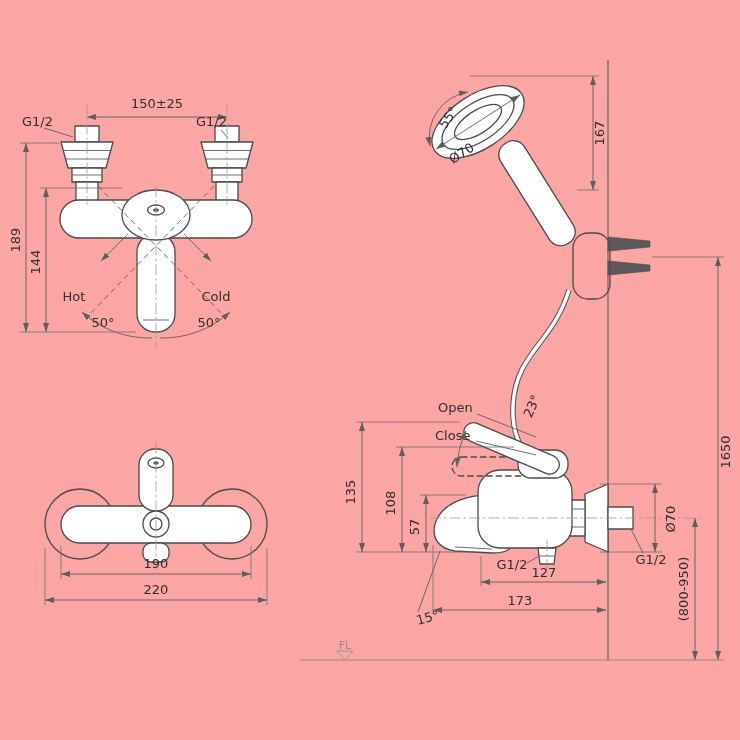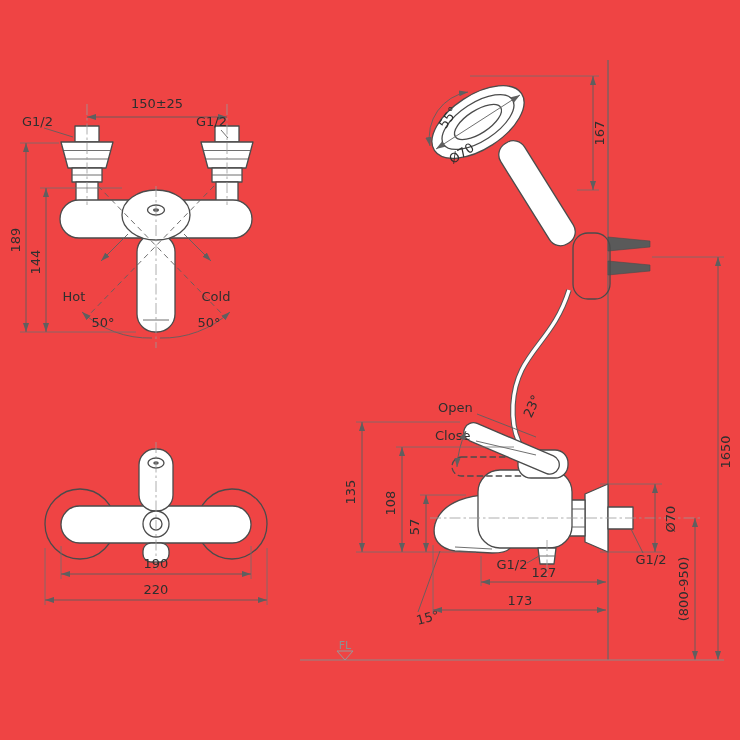--- a/index.html
+++ b/index.html
@@ -1,16 +1,16 @@
 <!DOCTYPE html>
 <html><head>
 <meta charset="utf-8">
 <style>
   html,body{margin:0;padding:0;background:#fff}
-  .stage{width:740px;height:740px;background:#ef4444;position:relative;
+  .stage{width:740px;height:740px;background:#fca5a5;position:relative;
          font-family:"DejaVu Sans","Liberation Sans",sans-serif}
   svg{display:block}
   svg text{font-family:"DejaVu Sans","Liberation Sans",sans-serif;font-size:13px;fill:#2f2f2f}
   .mid{text-anchor:middle}
   .t-small{font-size:11px;fill:#8f8f8f}
   .ol{fill:none;stroke:#4b4b4b;stroke-width:1.3;stroke-linejoin:round;stroke-linecap:round}
   .olf{fill:#fff;stroke:#4b4b4b;stroke-width:1.3;stroke-linejoin:round}
   .dark{fill:#5a5a5a;stroke:#4b4b4b;stroke-width:.6}
   .dim{fill:none;stroke:#5f5f5f;stroke-width:.9}
   .ext{fill:none;stroke:#6e6e6e;stroke-width:.8}

